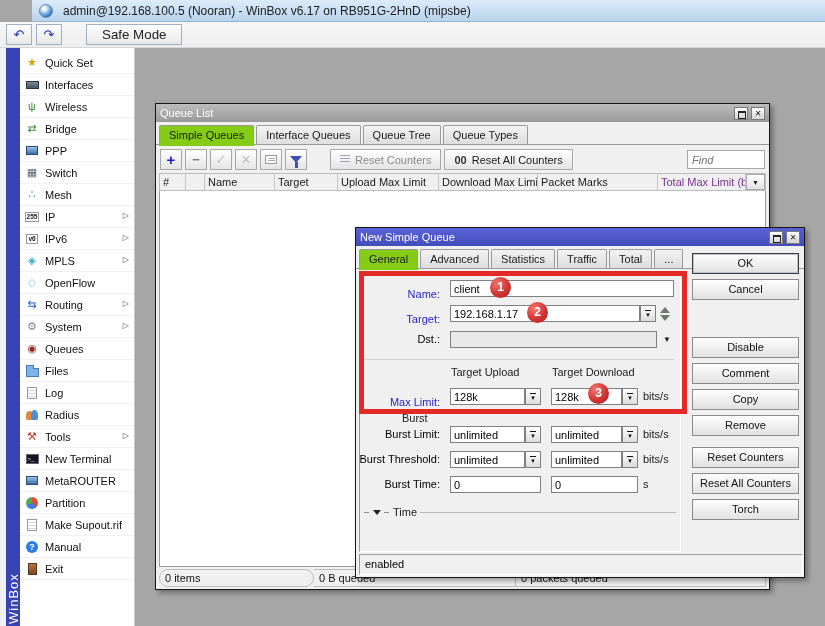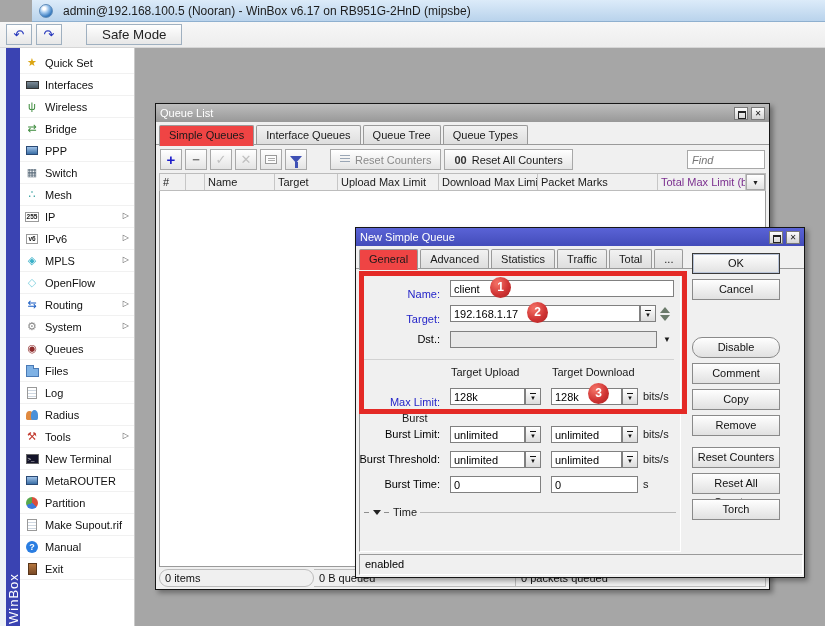--- a/index.html
+++ b/index.html
@@ -69,21 +69,21 @@
   .wtitle.active { background:linear-gradient(#5a63d6,#434cba); }
   .win-btns { margin-left:auto; display:flex; gap:3px; }
   .win-btn { width:14px; height:13px; border:1px solid #7a7a7a; background:linear-gradient(#fdfdfd,#d4d4d4);
     color:#222; font-size:8px; line-height:11px; text-align:center; }
   .maxi { position:relative; }
   .maxi::before { content:""; position:absolute; left:3px; top:3px; width:6px; height:5px; border:1px solid #222; border-top-width:2px; }
   .tabsrow { display:flex; gap:2px; padding:3px 3px 0 3px; position:relative; }
   .tabsrow::after { content:""; position:absolute; left:0; right:0; bottom:0; border-bottom:1px solid #9a9a9a; }
   .tab { padding:3px 9px 4px 9px; border:1px solid #9a9a9a; border-bottom:none; border-radius:2px 2px 0 0;
     background:linear-gradient(#f2f2f2,#dddddd); color:#1a1a1a; position:relative; white-space:nowrap; }
-  .tab.active { background:#ef4444; z-index:2; padding-bottom:5px; margin-bottom:-1px; }
+  .tab.active { background:#84cc16; z-index:2; padding-bottom:5px; margin-bottom:-1px; }
   
   .ql { left:155px; top:103px; width:615px; height:487px; display:flex; flex-direction:column; z-index:1; }
   .ql-toolbar { display:flex; align-items:center; gap:3px; padding:4px 4px 3px 4px; }
   .tbtn { width:22px; height:21px; border:1px solid #a8a8a8; background:linear-gradient(#ffffff,#e4e4e4);
     display:flex; align-items:center; justify-content:center; font-size:13px; }
   .tbtn.plus { color:#1a1aca; font-weight:bold; font-size:15px; }
   .tbtn.minus { color:#777; font-weight:bold; }
   .tbtn.dis { color:#c0c0c0; }
   .mini-card { width:12px; height:9px; border:1px solid #9a9a9a; background:#fcfcfc; position:relative; }
   .mini-card::before { content:""; position:absolute; left:2px; top:2px; width:7px; height:1px; background:#aaa; box-shadow:0 2px 0 #aaa; }
@@ -127,24 +127,24 @@
   .tri-up { width:0; height:0; border-left:5px solid transparent; border-right:5px solid transparent; border-bottom:6px solid #6b7b6b; }
   .tri-dn { width:0; height:0; border-left:5px solid transparent; border-right:5px solid transparent; border-top:6px solid #6b7b6b; }
   .sepline { position:absolute; left:8px; width:310px; border-top:1px solid #d2d2d2; }
   .colhead { position:absolute; color:#1a1a1a; }
   .unit { position:absolute; color:#1a1a1a; }
   .section-lbl { position:absolute; color:#1a1a1a; }
   .time-hdr { position:absolute; left:8px; top:278px; width:312px; display:flex; align-items:center; gap:3px; color:#1a1a1a; }
   .dashes { color:#555; letter-spacing:1px; font-size:9px; }
   .tiny-tri { width:0; height:0; border-left:4px solid transparent; border-right:4px solid transparent; border-top:5px solid #222; }
   .time-line { flex:1; border-top:1px solid #b8b8b8; }
-  .dlg-btn { position:absolute; left:336px; width:88px; height:21px; border:1px solid #8a8a8a;
+  .dlg-btn { position:absolute; left:336px; width:107px; height:21px; border:1px solid #8a8a8a;
     background:linear-gradient(#fefefe,#e1e1e1); text-align:center; line-height:19px; color:#111; }
   .dlg-btn.default { border:1px solid #3a3a3a; box-shadow:inset 0 0 0 1px #b9c4d8; }
-  .b0{top:25px;} .b1{top:51px;} .b2{top:77px;} .b3{top:109px;border-radius:10px;} .b4{top:135px;}
+  .b0{top:25px;} .b1{top:51px;} .b2{top:77px;} .b3{top:109px;} .b4{top:135px;}
   .b5{top:161px;} .b6{top:187px;} .b7{top:219px;} .b8{top:245px;} .b9{top:271px;}
   .dlg-status { position:absolute; left:3px; top:326px; width:444px; height:21px;
     border:1px solid; border-color:#9a9a9a #ffffff #ffffff #9a9a9a; background:#f0f0f0;
     padding:3px 5px 0 5px; color:#000; }
   
   .red-rect { position:absolute; left:3px; top:43px; width:328px; height:143px;
     border:5px solid #e42a26; z-index:6; pointer-events:none; }
   .badge { position:absolute; width:21px; height:21px; border-radius:50%; z-index:7;
     background:radial-gradient(circle at 35% 30%, #ef6a60 10%, #d03434 55%, #a81f1f 100%);
     color:#fff; font-weight:bold; font-size:12px; text-align:center; line-height:21px; pointer-events:none; }

